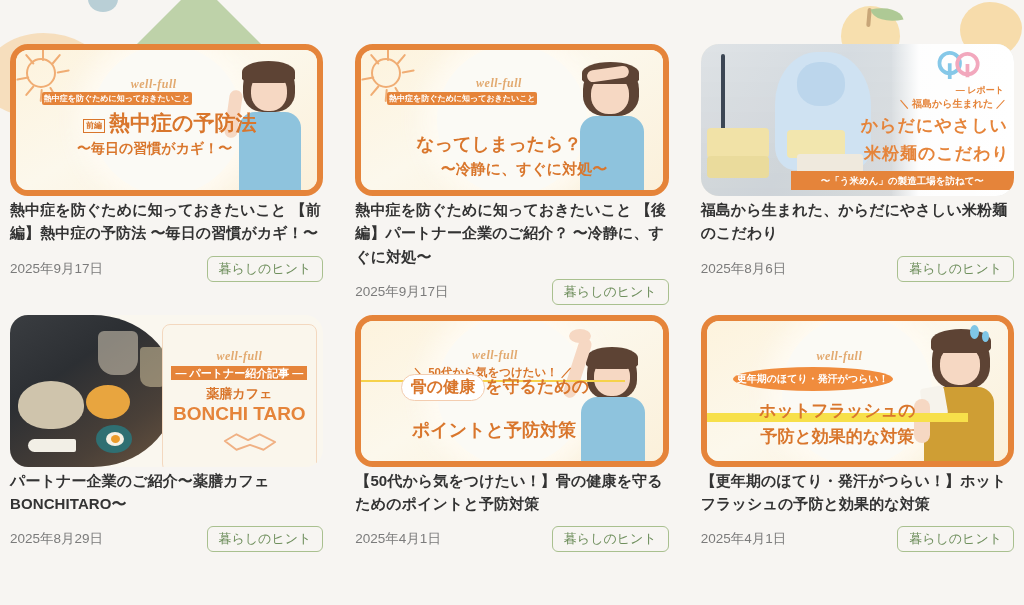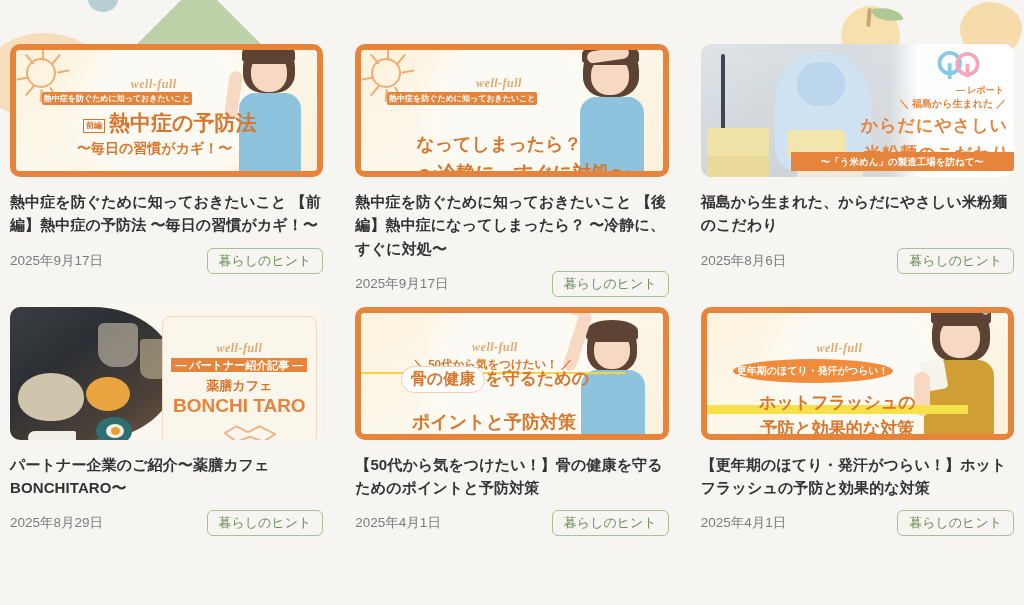--- a/index.html
+++ b/index.html
@@ -51,22 +51,22 @@
     display: grid;
     grid-template-columns: repeat(3, 1fr);
     column-gap: 32px;
     row-gap: 10px;
     padding: 44px 10px 0 10px;
   }
   .card { display: flex; flex-direction: column; width: 100%; }
 
   
   .thumb {
-    position: relative; width: 100%; height: 133px;
-    border-radius: 10px; overflow: hidden;
+    position: relative; width: 100%; height: 152px;
+    border-radius: 18px; overflow: hidden;
     background: #fdf6e3;
   }
   .thumb.bordered { border: 6px solid #e5843a; }
   .thumb-inner { position: absolute; inset: 0; overflow: hidden; }
 
   
   .ill-bg { position: absolute; inset: 0; background: linear-gradient(150deg,#fdf3dd 0%,#fcf8ec 45%,#fbf0da 100%); }
   .ill-circle {
     position: absolute; left: 50%; top: 50%; transform: translate(-50%,-50%);
     width: 150px; height: 150px; border-radius: 50%;
@@ -101,21 +101,21 @@
       linear-gradient(120deg,#e8ecef 0%,#dfe5ea 38%,#e9edef 70%,#f2f4f5 100%);
   }
   .photo-food {
     position: absolute; left: 0; top: 0; width: 53%; height: 100%;
     background: linear-gradient(145deg,#3a3d41 0%,#2c2f33 35%,#4a4038 72%,#6b5540 100%);
     border-radius: 0 50% 50% 0 / 0 50% 50% 0;
   }
 
   
   .card-title {
-    margin-top: 13px;
+    margin-top: 2px;
     font-size: 15px; line-height: 1.55; font-weight: 700; color: #333333;
     letter-spacing: .1px;
   }
   .card-meta {
     margin-top: 11px;
     display: flex; align-items: center; justify-content: space-between;
   }
   .card-date { font-size: 13.5px; color: #7b7b7b; }
   .card-tag {
     font-size: 13px; color: #6f8f5d;
@@ -197,24 +197,24 @@
           <div class="person" style="right:8px;bottom:0;width:88px;height:130px;">
             <div class="p-hair" style="left:16px;top:4px;width:56px;height:52px;"></div>
             <div class="p-face" style="left:24px;top:16px;width:38px;height:38px;"></div>
             <div class="p-hair" style="left:15px;top:2px;width:57px;height:22px;border-radius:50% 50% 22% 22%;"></div>
             <div class="p-body" style="left:13px;top:56px;width:64px;height:74px;background:#8ec3dd;"></div>
             <div class="p-arm" style="left:20px;top:8px;width:42px;height:12px;transform:rotate(-8deg);"></div>
           </div>
           <div class="brand" style="top:26px;font-size:12px;padding-right:26px;">well-full</div>
           <div class="ribbon" style="left:26px;top:42px;width:150px;font-size:8px;line-height:13px;height:13px;border-radius:2px;">熱中症を防ぐために知っておきたいこと</div>
           <div class="hline" style="position:absolute;left:0;right:26px;top:82px;font-size:18px;">なってしまったら？</div>
-          <div class="hline sub" style="position:absolute;left:8px;right:24px;top:110px;font-size:19px;margin-left:40px;">〜冷静に、すぐに対処〜</div>
-        </div>
-      </div>
-      <h3 class="card-title">熱中症を防ぐために知っておきたいこと 【後編】熱中症になってしまったら？ 〜冷静に、すぐに対処〜</h3>
+          <div class="hline sub" style="position:absolute;left:8px;right:24px;top:110px;font-size:15px;margin-left:40px;">〜冷静に、すぐに対処〜</div>
+        </div>
+      </div>
+      <h3 class="card-title">熱中症を防ぐために知っておきたいこと 【後編】パートナー企業のご紹介？ 〜冷静に、すぐに対処〜</h3>
       <div class="card-meta">
         <span class="card-date">2025年9月17日</span>
         <span class="card-tag">暮らしのヒント</span>
       </div>
     </article>
 
     <article class="card">
       <div class="thumb">
         <div class="thumb-inner">
           <div class="photo-fact"></div>

